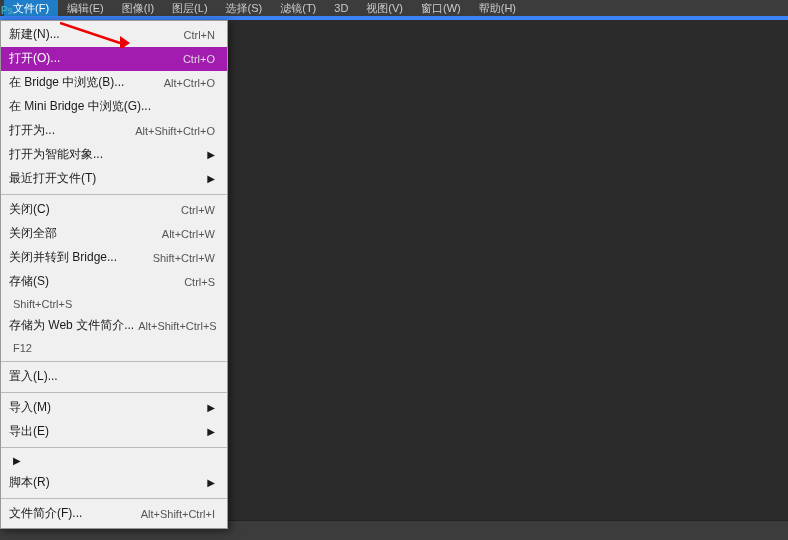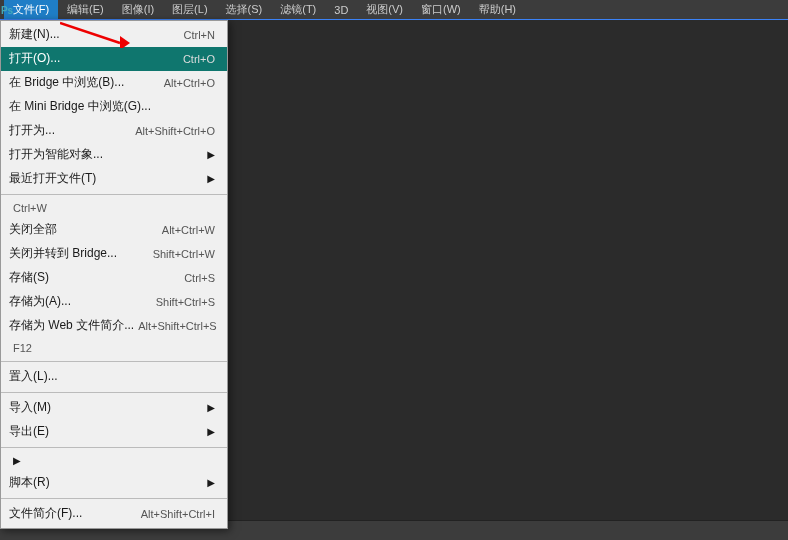--- a/index.html
+++ b/index.html
@@ -14,21 +14,21 @@
     }
 
     
     .menu-bar {
       width: 100%;
       height: 20px;
       background: #3c3c3c;
       display: flex;
       align-items: center;
       padding: 0 4px;
-      border-bottom: 1px solid #3b82f6;
+      border-bottom: 4px solid #3b82f6;
     }
     .menu-bar-item {
       color: #ccc;
       font-size: 11px;
       padding: 0 9px;
       height: 100%;
       display: flex;
       align-items: center;
       cursor: pointer;
       white-space: nowrap;
@@ -56,21 +56,21 @@
       align-items: center;
       justify-content: space-between;
       padding: 3px 12px 4px 8px;
       cursor: pointer;
       color: #1a1a1a;
       font-size: 12px;
       min-height: 20px;
       white-space: nowrap;
     }
     .menu-item.highlighted {
-      background: #0f766e;
+      background: #a21caf;
       color: #fff;
     }
 
     .menu-item-label {
       flex: 1;
     }
     .menu-item-shortcut {
       color: #555;
       font-size: 11px;
       margin-left: 4px;
@@ -175,36 +175,36 @@
   <div class="menu-item">
     <span class="menu-item-label">打开为智能对象...</span>
     <span class="menu-item-arrow">▶</span>
   </div>
   <div class="menu-item">
     <span class="menu-item-label">最近打开文件(T)</span>
     <span class="menu-item-arrow">▶</span>
   </div>
   <div class="menu-separator"></div>
   <div class="menu-item">
+    <span class="menu-item-label">关闭(C)</span>
     <span class="menu-item-shortcut">Ctrl+W</span>
   </div>
   <div class="menu-item">
     <span class="menu-item-label">关闭全部</span>
     <span class="menu-item-shortcut">Alt+Ctrl+W</span>
   </div>
   <div class="menu-item">
     <span class="menu-item-label">关闭并转到 Bridge...</span>
     <span class="menu-item-shortcut">Shift+Ctrl+W</span>
   </div>
   <div class="menu-item">
     <span class="menu-item-label">存储(S)</span>
     <span class="menu-item-shortcut">Ctrl+S</span>
   </div>
   <div class="menu-item">
-    <span class="menu-item-label">存储为(A)...</span>
     <span class="menu-item-shortcut">Shift+Ctrl+S</span>
   </div>
   <div class="menu-item">
     <span class="menu-item-label">存储为 Web 文件简介...</span>
     <span class="menu-item-shortcut">Alt+Shift+Ctrl+S</span>
   </div>
   <div class="menu-item">
     <span class="menu-item-shortcut">F12</span>
   </div>
   <div class="menu-separator"></div>

